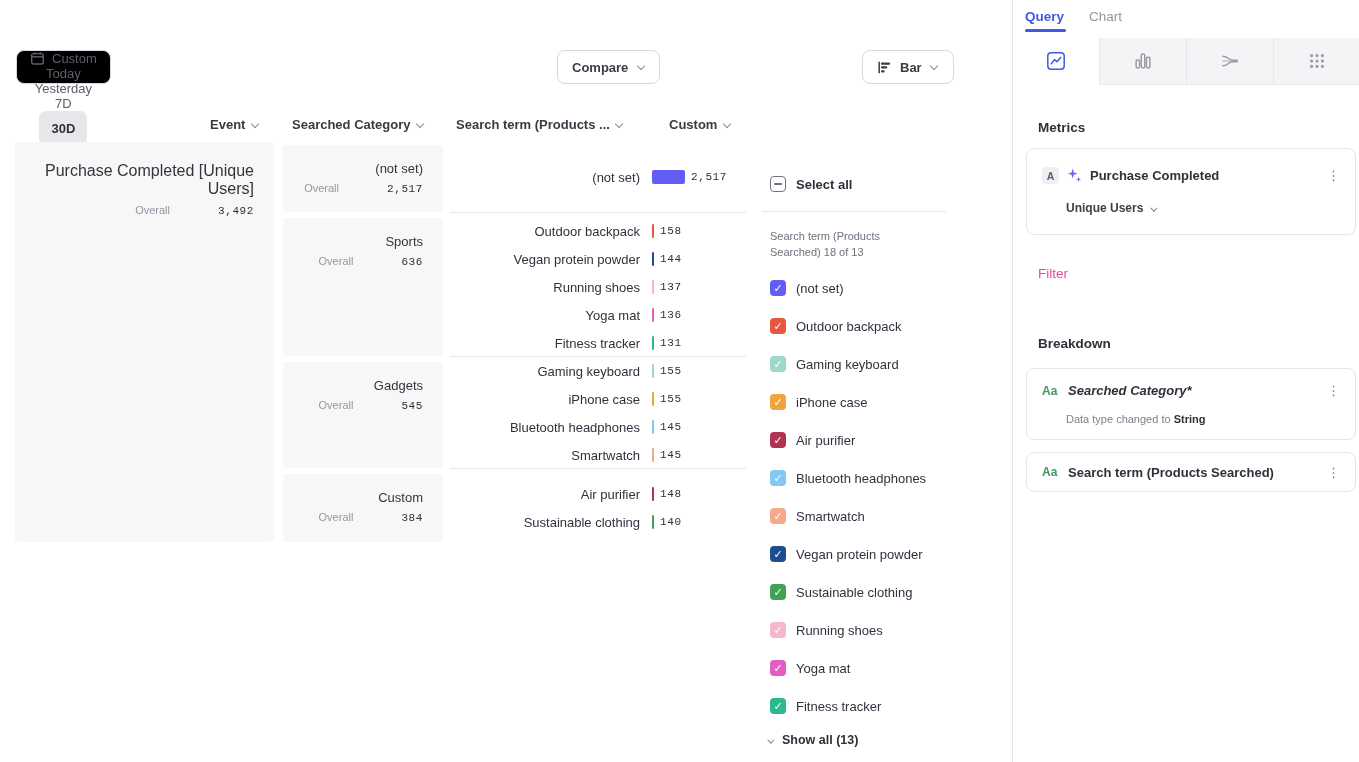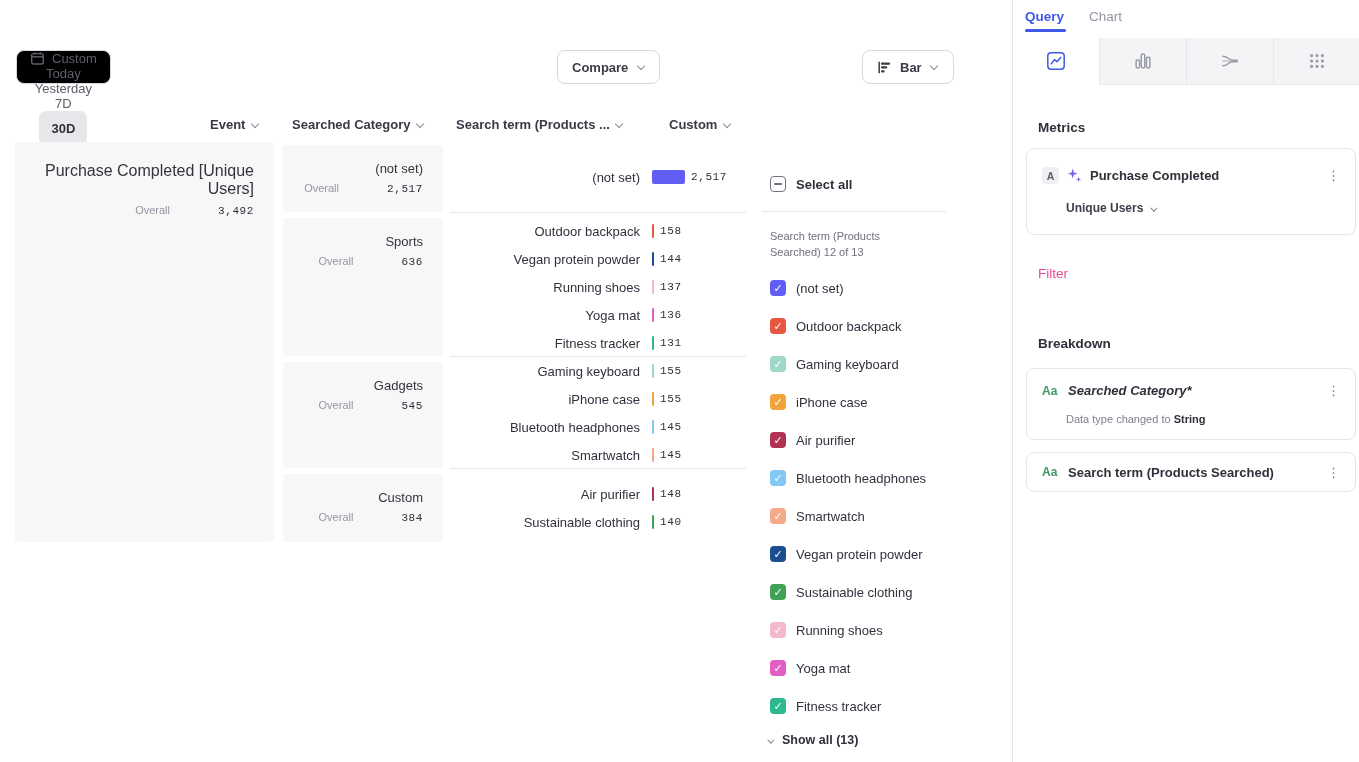--- a/index.html
+++ b/index.html
@@ -302,21 +302,21 @@
   <div class="legend">
     <div class="select-all">
       <span class="indet-box">
           <span class="indet-dash"></span>
         </span>
       <span class="sa-label">Select all</span>
     </div>
     <div class="legend-divider"></div>
     <div class="group-label">
       <div>Search term (Products</div>
-      <div>Searched) 12 of 13</div>
+      <div>Searched) 18 of 13</div>
     </div>
     <div id="legend-items">
         <div class="legend-item" style="top: 269px;">
           <span class="cbox" style="background:#625df4">✓</span>
           <span class="legend-label">(not set)</span>
         </div>
         <div class="legend-item" style="top: 307px;">
           <span class="cbox" style="background:#e8573f">✓</span>
           <span class="legend-label">Outdoor backpack</span>
         </div>

